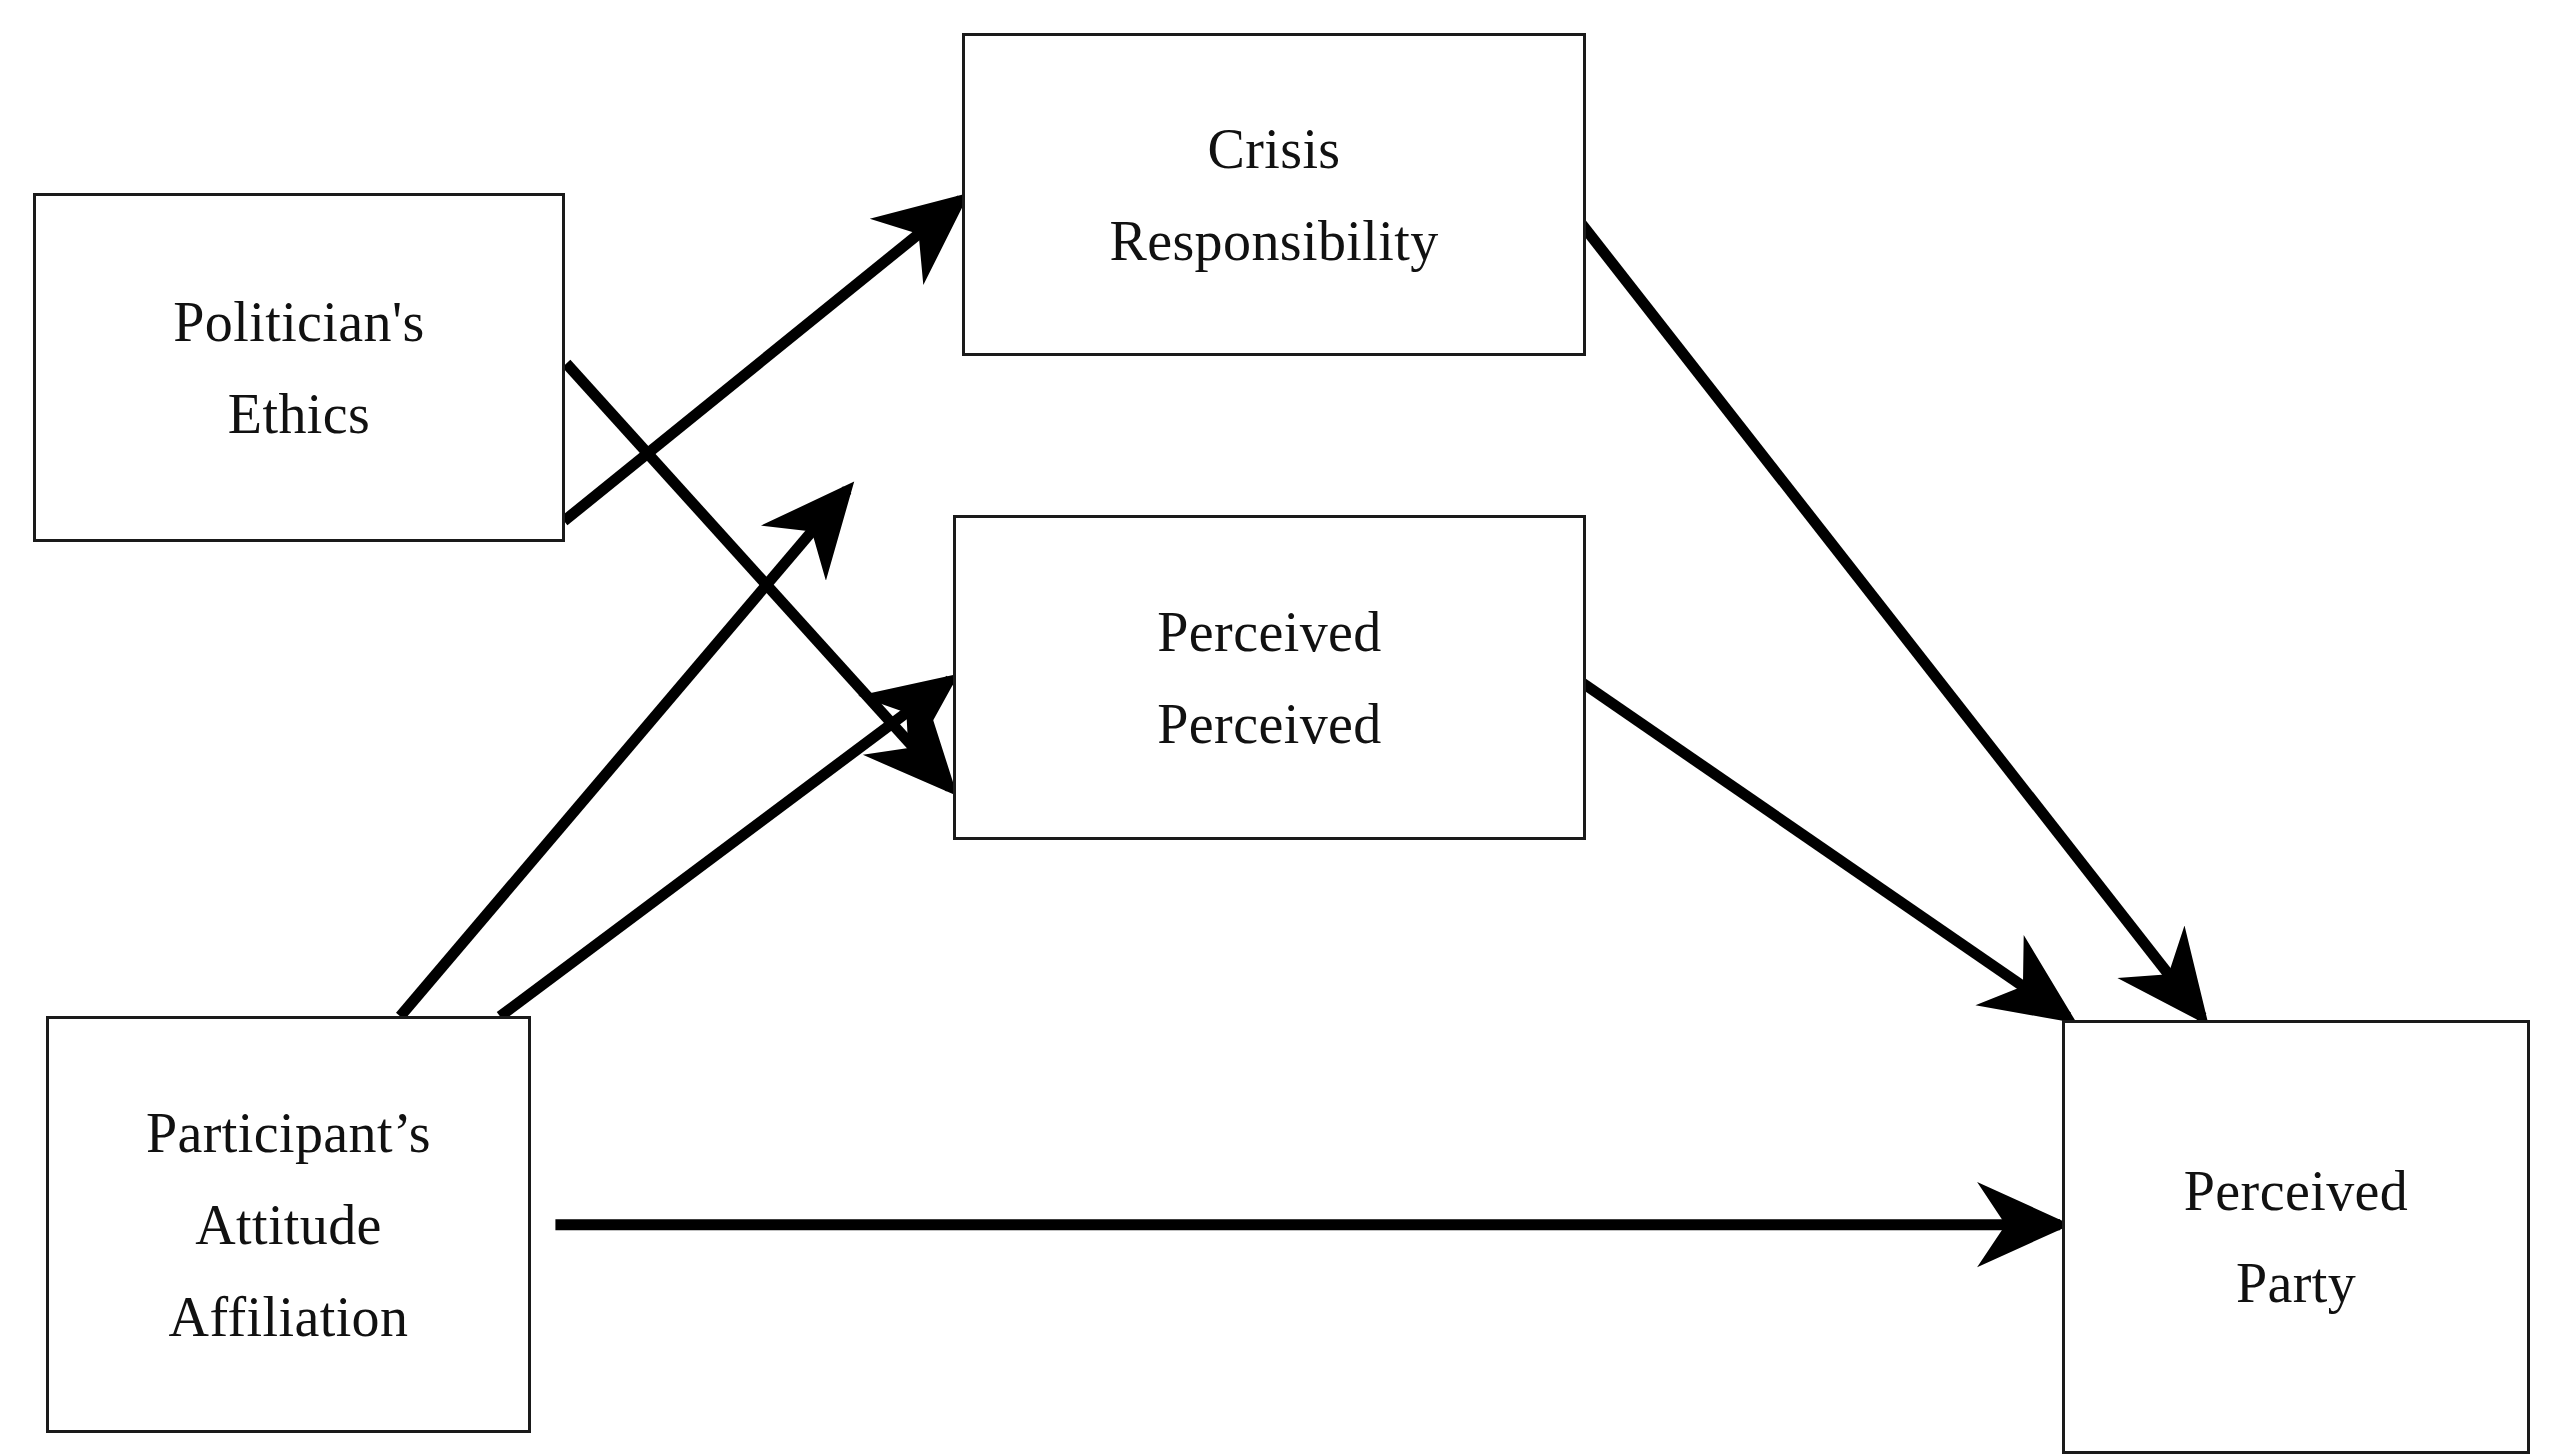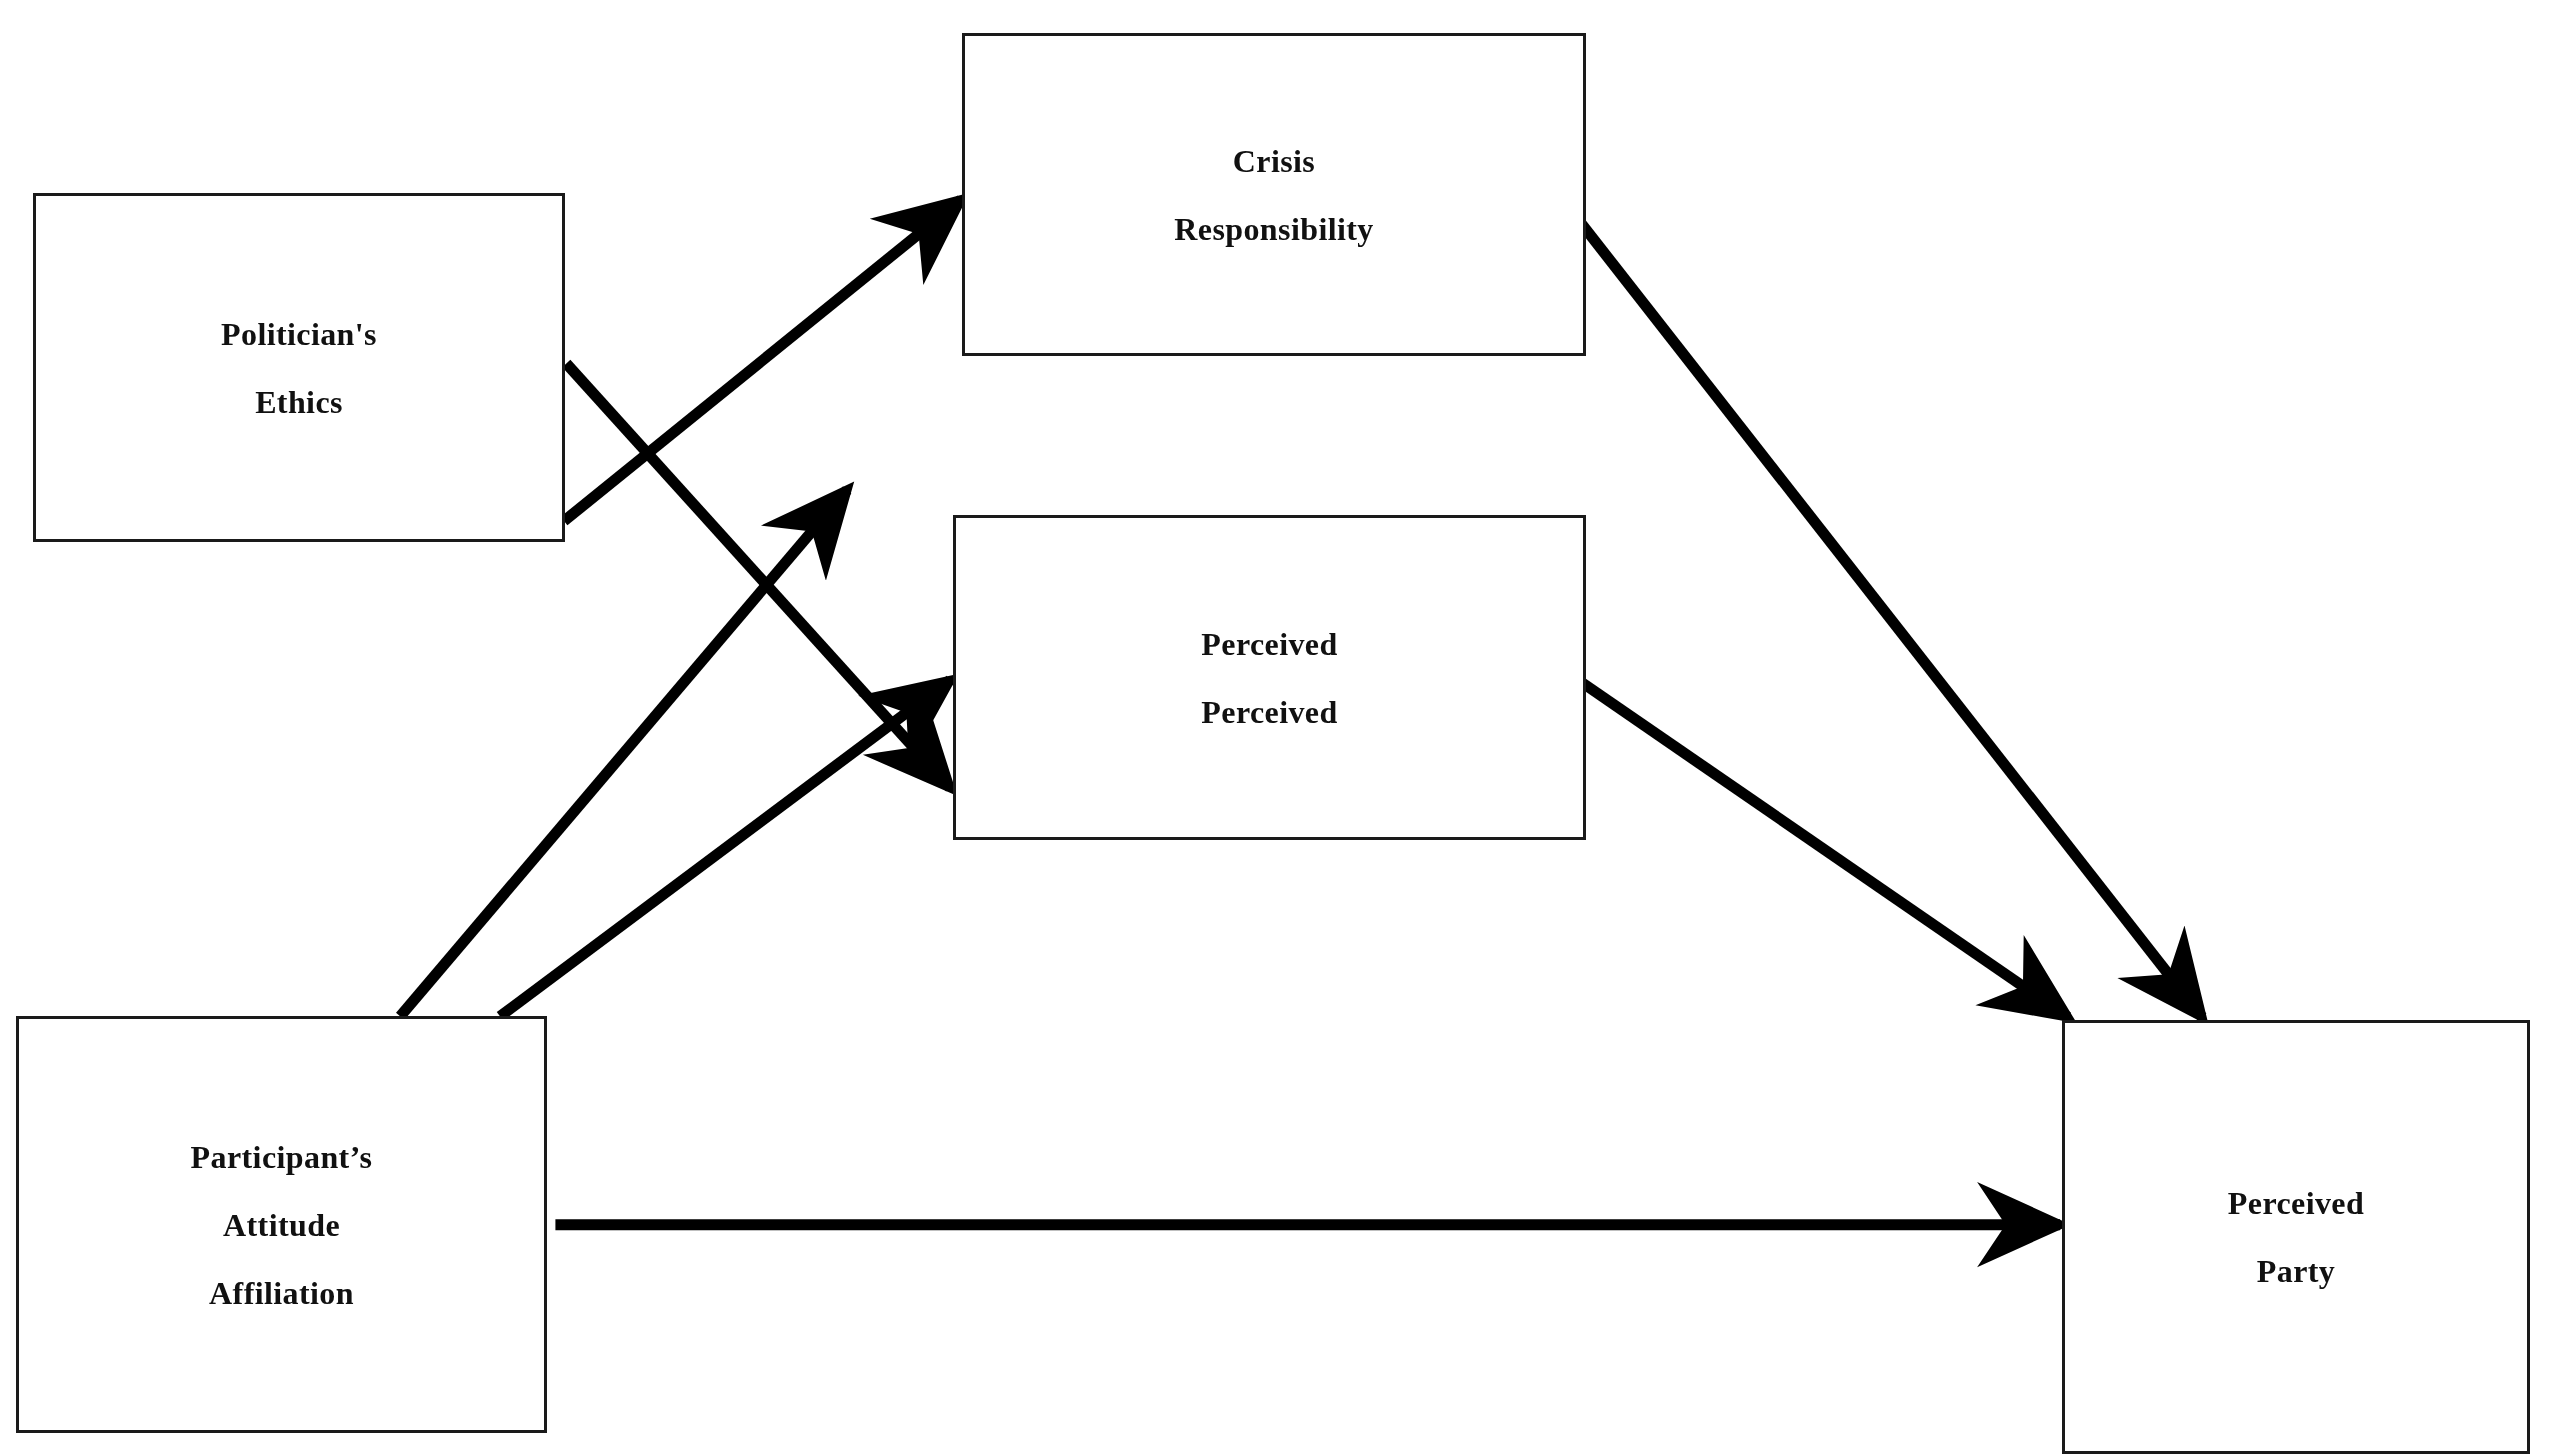--- a/index.html
+++ b/index.html
@@ -35,27 +35,26 @@
     border: 3.1px solid #1a1a1a;
     display: flex;
     flex-direction: column;
     align-items: center;
     justify-content: center;
     z-index: 3;
   }
   .node-line {
     display: block;
     font-family: "Liberation Serif", "DejaVu Serif", serif;
-    font-size: 32px;
+    font-size: 56px;
     line-height: 1.0;
     color: #111111;
     text-align: center;
     white-space: nowrap;
     letter-spacing: 0.4px;
-    font-weight: bold;
   }
   .node-line + .node-line {
     margin-top: 36px;
   }
   
   #box-politicians-party { left: 33px;   top: 193px;  width: 532px;  height: 326px; }
   #box-crisis-responsibility { left: 962px; top: 33px;   width: 624px;  height: 323px; }
   #box-perceived-attitude { left: 953px; top: 515px;  width: 633px;  height: 325px; }
   #box-participants-affiliation { left: 33px;   top: 1016px; width: 531px;  height: 417px; }
   #box-perceived-ethics { left: 2062px; top: 1020px; width: 468px;  height: 434px; }
@@ -91,21 +90,21 @@
   <div class="node-box" id="box-crisis-responsibility" style="left: 962px; top: 33px; width: 624px; height: 323px;">
     <span class="node-line">Crisis</span>
     <span class="node-line">Responsibility</span>
   </div>
 
   <div class="node-box" id="box-perceived-attitude" style="left: 953px; top: 515px; width: 633px; height: 325px;">
     <span class="node-line">Perceived</span>
     <span class="node-line">Perceived</span>
   </div>
 
-  <div class="node-box" id="box-participants-affiliation" style="left: 16px; top: 1016px; width: 531px; height: 417px;">
+  <div class="node-box" id="box-participants-affiliation" style="left: 46px; top: 1016px; width: 485px; height: 417px;">
     <span class="node-line">Participant’s</span>
     <span class="node-line">Attitude</span>
     <span class="node-line">Affiliation</span>
   </div>
 
   <div class="node-box" id="box-perceived-ethics" style="left: 2062px; top: 1020px; width: 468px; height: 434px;">
     <span class="node-line">Perceived</span>
     <span class="node-line">Party</span>
   </div>
 

